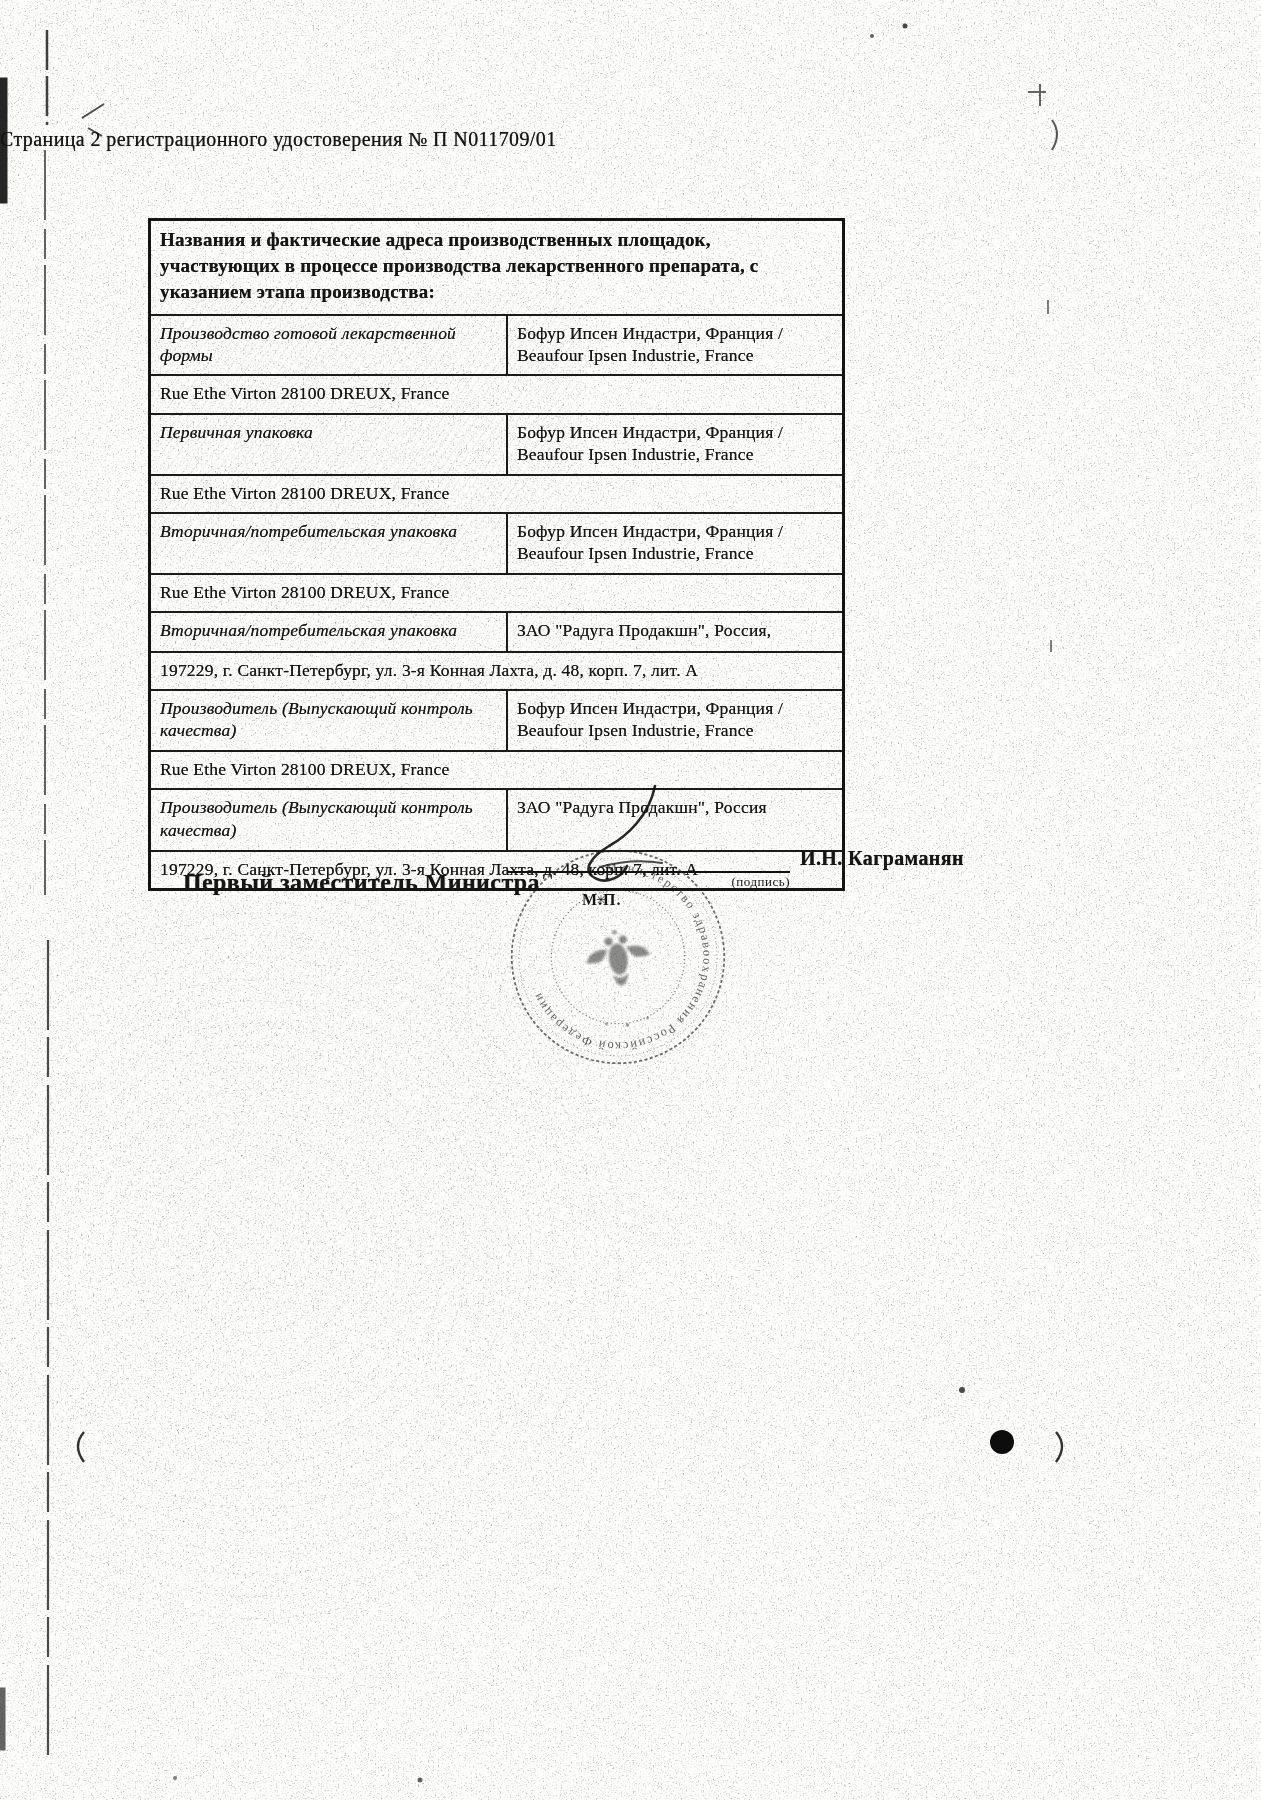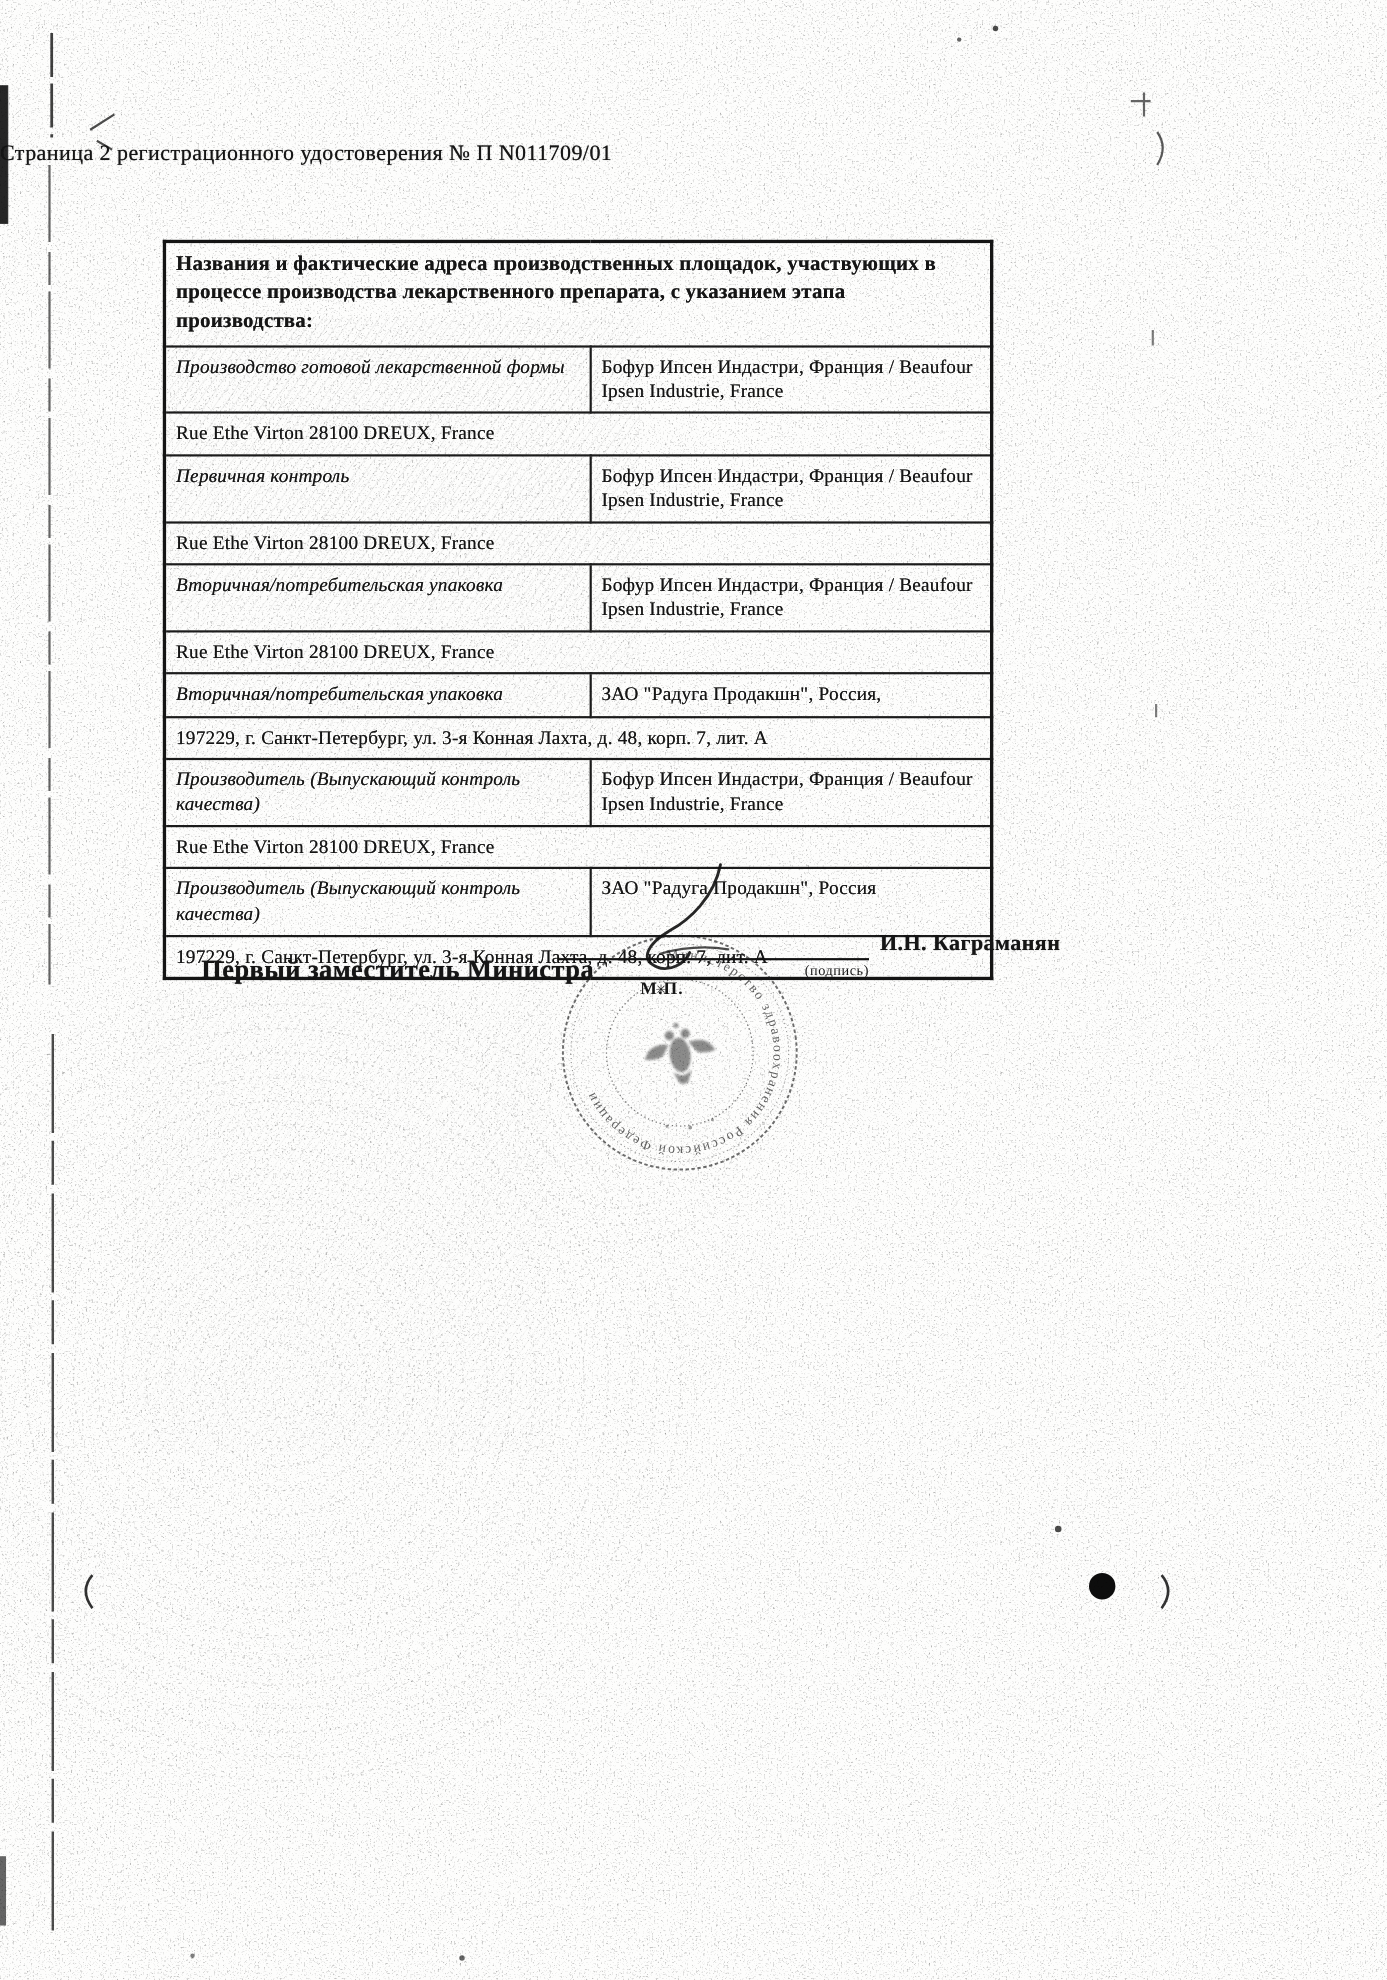--- a/index.html
+++ b/index.html
@@ -14,21 +14,21 @@
 
   
   .page-header{
     position:absolute;top:128px;left:0;width:1100px;z-index:2;
     text-align:left;font-size:20px;letter-spacing:.4px;
     text-shadow:0 0 .7px rgba(10,10,10,.8);
   }
 
   
   table.sites{
-    position:absolute;left:148px;top:218px;width:755px;z-index:2;
+    position:absolute;left:148px;top:218px;width:697px;z-index:2;
     border-collapse:collapse;border:3px solid #151515;
     background:transparent;
     font-size:17.5px;line-height:1.28;
   }
   table.sites td{
     border:2px solid #1c1c1c;padding:6px 9px 8px 9px;vertical-align:top;
     text-shadow:0 0 .6px rgba(10,10,10,.75);letter-spacing:.2px;
   }
   td.title{
     font-weight:bold;font-size:19px;line-height:1.38;padding:8px 10px 12px 10px;
@@ -173,21 +173,21 @@
     <td class="title" colspan="2">Названия и фактические адреса производственных площадок, участвующих в процессе производства лекарственного препарата, с указанием этапа производства:</td>
   </tr>
   <tr>
     <td class="stage">Производство готовой лекарственной формы</td>
     <td class="company">Бофур Ипсен Индастри, Франция / Beaufour Ipsen Industrie, France</td>
   </tr>
   <tr>
     <td class="addr" colspan="2">Rue Ethe Virton 28100 DREUX, France</td>
   </tr>
   <tr>
-    <td class="stage">Первичная контроль</td>
+    <td class="stage">Первичная упаковка</td>
     <td class="company">Бофур Ипсен Индастри, Франция / Beaufour Ipsen Industrie, France</td>
   </tr>
   <tr>
     <td class="addr" colspan="2">Rue Ethe Virton 28100 DREUX, France</td>
   </tr>
   <tr>
     <td class="stage">Вторичная/потребительская упаковка</td>
     <td class="company">Бофур Ипсен Индастри, Франция / Beaufour Ipsen Industrie, France</td>
   </tr>
   <tr>

